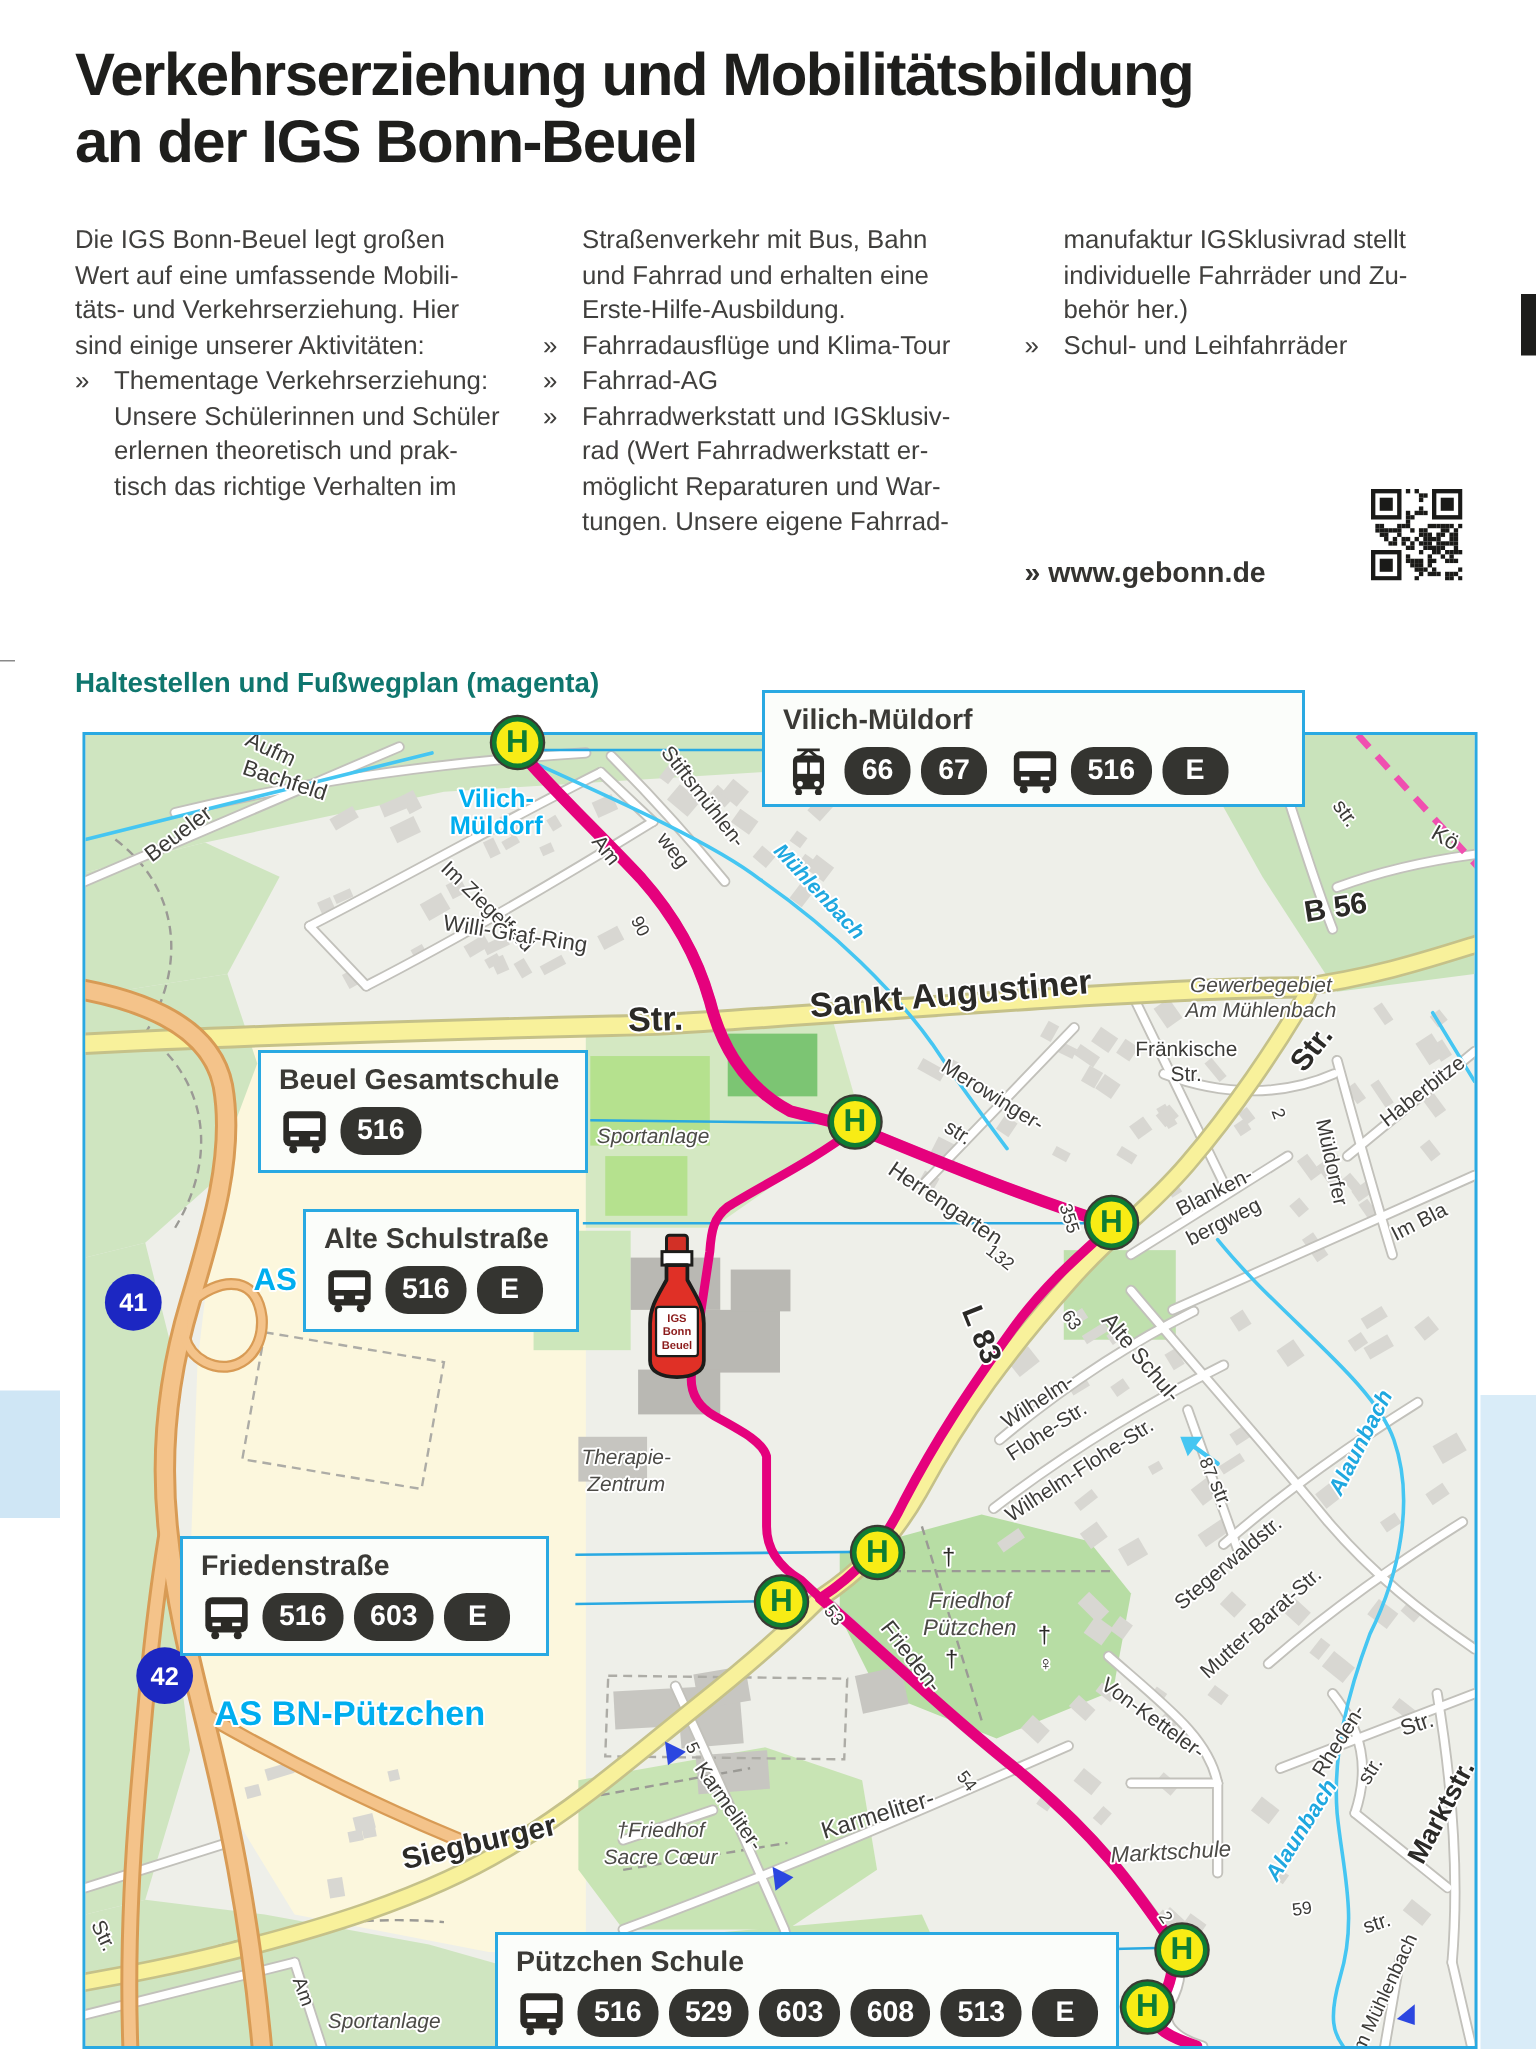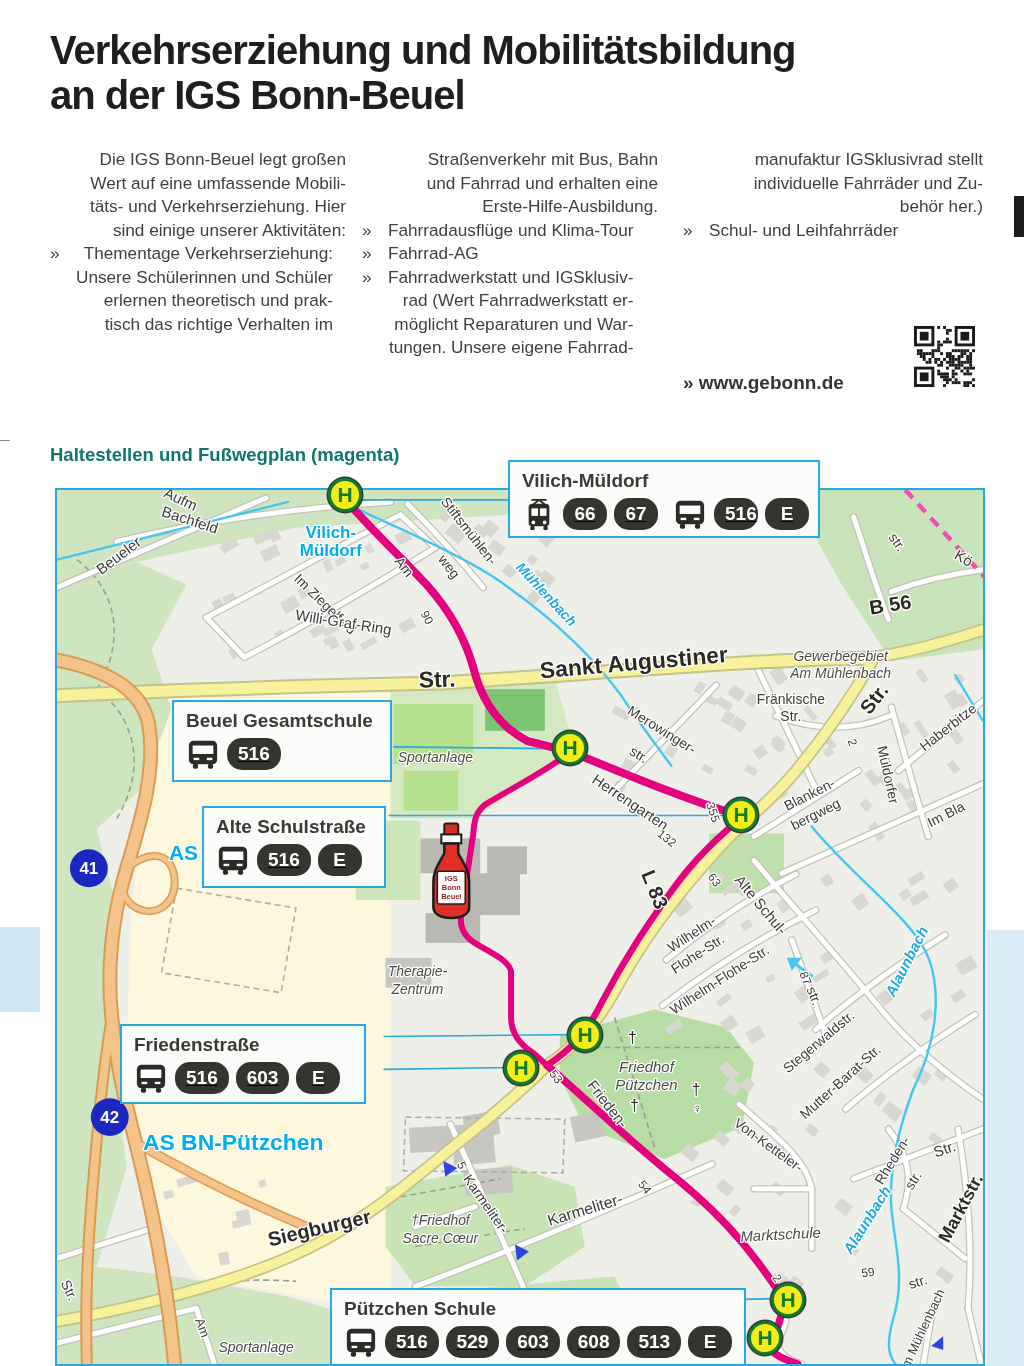--- a/index.html
+++ b/index.html
@@ -2,21 +2,21 @@
 <html><head>
 <meta charset="utf-8">
 <style>
   html,body{margin:0;padding:0;background:#ffffff;}
   .page{position:relative;width:1024px;height:1366px;background:#fff;overflow:hidden;
         font-family:"Liberation Sans",sans-serif;}
   
   .title{position:absolute;left:50px;top:28px;font-size:40px;line-height:45px;
          font-weight:bold;letter-spacing:-1px;color:#1e1e1c;}
   .col{position:absolute;top:148px;width:296px;font-size:17.2px;line-height:23.5px;color:#403f3d;}
-  .pre{white-space:pre-line;text-align:right;}
+  .pre{white-space:pre-line;}
   .bullets1{margin-top:23px;}
   .bullet{display:flex;margin-top:0;}
   .bullet .bg{width:26px;flex:0 0 26px;color:#403f3d;}
   .cont{margin-left:26px;}
   .weblink{position:absolute;top:372px;left:683px;width:222px;text-align:left;
            font-size:19px;font-weight:bold;color:#343330;}
   .qr{position:absolute;left:914px;top:326px;width:61px;height:61px;}
   .lefttick{position:absolute;left:0;top:440px;width:10px;height:1px;background:#8a8a8a;}
   .blacktab{position:absolute;left:1014px;top:196px;width:10px;height:41px;background:#1d1d1b;}
   .bluestrip-r{position:absolute;left:987px;top:930px;width:37px;height:436px;background:#d9ecf8;}
@@ -28,21 +28,21 @@
   .map svg{display:block;width:100%;height:100%;}
   
   .hstop{position:absolute;width:34px;height:34px;box-sizing:border-box;border-radius:50%;
          background:#f8ec15;border:3px solid #0e7d33;box-shadow:0 0 0 1.5px #3a3a33;
          display:flex;align-items:center;justify-content:center;
          font-size:21px;font-weight:bold;color:#0e7d33;z-index:6;}
   
   .callout{position:absolute;background:#fbfdfa;border:2.5px solid #29a9e2;box-sizing:border-box;
            padding:8px 12px 9px 12px;z-index:7;}
   .callout .ct{font-size:19px;font-weight:bold;color:#3b3a36;margin-bottom:6px;}
-  .crow{display:flex;align-items:flex-end;gap:7px;text-decoration:underline;}
+  .crow{display:flex;align-items:flex-end;gap:7px;}
   .vicon{width:34px;height:32px;flex:0 0 auto;}
   .pill{background:#343430;color:#fff;font-weight:bold;font-size:19px;line-height:30px;
         padding:1px 11px;border-radius:15px;min-width:22px;text-align:center;}
 </style>
 </head>
 <body>
 
 <div class="page">
 
   <div class="title">
@@ -660,21 +660,21 @@
   </div>
 
   <div class="hstop" style="left:328px;top:478px">H</div>
   <div class="hstop" style="left:553px;top:731px">H</div>
   <div class="hstop" style="left:724px;top:798px">H</div>
   <div class="hstop" style="left:568px;top:1018px">H</div>
   <div class="hstop" style="left:504px;top:1051px">H</div>
   <div class="hstop" style="left:771px;top:1283px">H</div>
   <div class="hstop" style="left:748px;top:1321px">H</div>
 
-  <div class="callout" style="left:508px;top:460px;width:312px;height:78px">
+  <div class="callout" style="left:508px;top:460px;width:362px;height:78px">
     <div class="ct">Vilich-Müldorf</div>
     <div class="crow">
       <svg class="vicon" viewBox="0 0 36 34">
         <path d="M10,2 L26,2 M18,2 L12,7 M18,2 L24,7" stroke="#2b2a26" stroke-width="2" fill="none"></path>
         <rect x="7" y="6" width="22" height="24" rx="4" fill="#2b2a26"></rect>
         <rect x="10" y="11" width="7" height="8" fill="#ffffff"></rect>
         <rect x="19" y="11" width="7" height="8" fill="#ffffff"></rect>
         <circle cx="12" cy="26" r="2" fill="#ffffff"></circle>
         <circle cx="24" cy="26" r="2" fill="#ffffff"></circle>
         <circle cx="11" cy="32" r="2.4" fill="#2b2a26"></circle>

